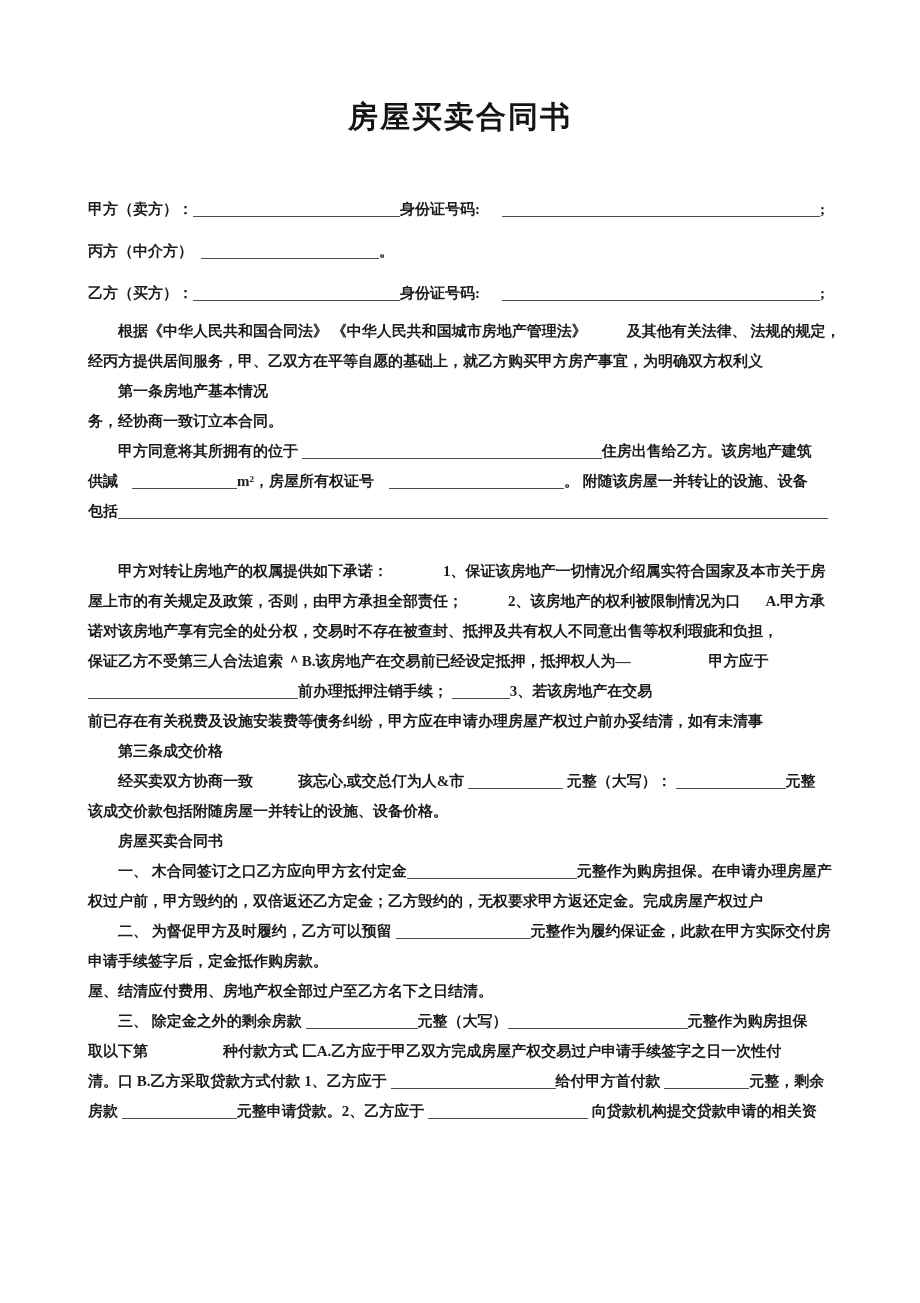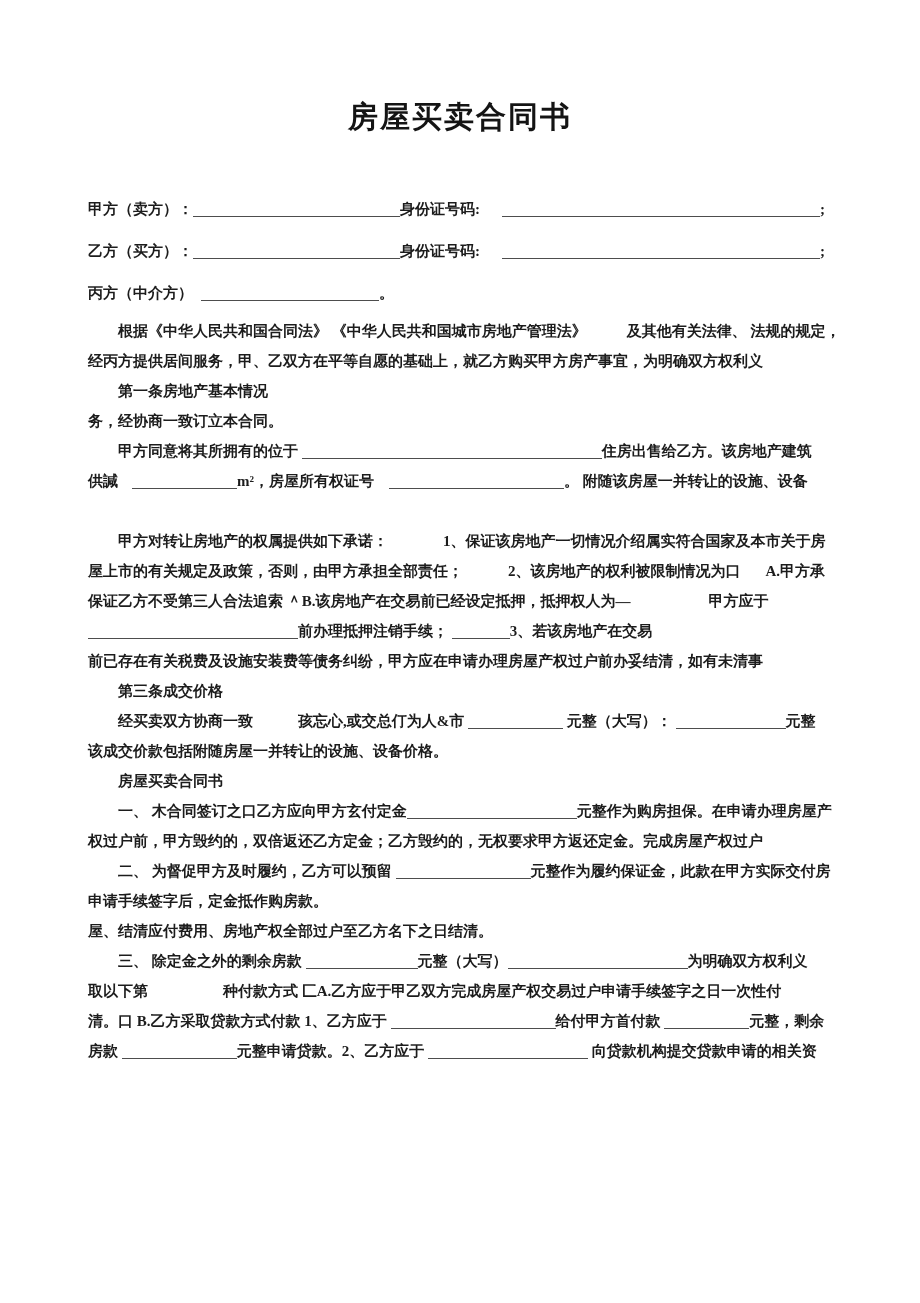--- a/index.html
+++ b/index.html
@@ -45,43 +45,45 @@
   }
   .gap { display:inline-block; height:1px; }
 </style>
 </head>
 <body>
 
 <div class="page">
   <div class="title">房屋买卖合同书</div>
   <div id="parties" class="parties">
       <div class="pline"><span class="run">甲方（卖方）：</span><span class="blank" style="width: 207px;"></span><span class="run">身份证号码:</span><span class="gap" style="width: 22px;"></span><span class="blank" style="width: 318px;"></span><span class="run">;</span></div>
+      <div class="pline"><span class="run">丙方（中介方）</span><span class="gap" style="width: 8px;"></span><span class="blank" style="width: 178px;"></span><span class="run">。</span></div>
       <div class="pline"><span class="run">乙方（买方）：</span><span class="blank" style="width: 207px;"></span><span class="run">身份证号码:</span><span class="gap" style="width: 22px;"></span><span class="blank" style="width: 318px;"></span><span class="run">;</span></div>
-      <div class="pline"><span class="run">丙方（中介方）</span><span class="gap" style="width: 8px;"></span><span class="blank" style="width: 178px;"></span><span class="run">。</span></div>
     </div>
   <div id="body" class="body">
       <div class="bline indent"><span class="run">根据《中华人民共和国合同法》 《中华人民共和国城市房地产管理法》</span><span class="gap" style="width: 40px;"></span><span class="run">及其他有关法律、 法规的规定，</span></div>
       <div class="bline"><span class="run">经丙方提供居间服务，甲、乙双方在平等自愿的基础上，就乙方购买甲方房产事宜，为明确双方权利义</span></div>
       <div class="bline indent"><span class="run">第一条房地产基本情况</span></div>
       <div class="bline"><span class="run">务，经协商一致订立本合同。</span></div>
       <div class="bline indent"><span class="run">甲方同意将其所拥有的位于 </span><span class="blank" style="width: 300px;"></span><span class="run">住房出售给乙方。该房地产建筑</span></div>
       <div class="bline"><span class="run">供諴</span><span class="gap" style="width: 14px;"></span><span class="blank" style="width: 105px;"></span><span class="run">m²，房屋所有权证号</span><span class="gap" style="width: 15px;"></span><span class="blank" style="width: 175px;"></span><span class="run">。 附随该房屋一并转让的设施、设备</span></div>
+      <div class="bline"><span class="run">包括</span><span class="blank" style="width: 710px;"></span></div>
       <div class="bline">&nbsp;</div>
       <div class="bline indent"><span class="run">甲方对转让房地产的权属提供如下承诺：</span><span class="gap" style="width: 55px;"></span><span class="run">1、保证该房地产一切情况介绍属实符合国家及本市关于房</span></div>
       <div class="bline"><span class="run">屋上市的有关规定及政策，否则，由甲方承担全部责任；</span><span class="gap" style="width: 45px;"></span><span class="run">2、该房地产的权利被限制情况为口</span><span class="gap" style="width: 25px;"></span><span class="run">A.甲方承</span></div>
+      <div class="bline"><span class="run">诺对该房地产享有完全的处分权，交易时不存在被查封、抵押及共有权人不同意出售等权利瑕疵和负担，</span></div>
       <div class="bline"><span class="run">保证乙方不受第三人合法追索 ＾B.该房地产在交易前已经设定抵押，抵押权人为—</span><span class="gap" style="width: 78px;"></span><span class="run">甲方应于</span></div>
       <div class="bline"><span class="blank" style="width: 210px;"></span><span class="run">前办理抵押注销手续； </span><span class="blank" style="width: 58px;"></span><span class="run">3、若该房地产在交易</span></div>
       <div class="bline"><span class="run">前已存在有关税费及设施安装费等债务纠纷，甲方应在申请办理房屋产权过户前办妥结清，如有未清事</span></div>
       <div class="bline indent"><span class="run">第三条成交价格</span></div>
       <div class="bline indent"><span class="run">经买卖双方协商一致</span><span class="gap" style="width: 45px;"></span><span class="run">孩忘心,或交总仃为人&amp;市 </span><span class="blank" style="width: 95px;"></span><span class="run"> 元整（大写）： </span><span class="blank" style="width: 110px;"></span><span class="run">元整</span></div>
       <div class="bline"><span class="run">该成交价款包括附随房屋一并转让的设施、设备价格。</span></div>
       <div class="bline indent"><span class="run">房屋买卖合同书</span></div>
       <div class="bline indent"><span class="run">一、 木合同签订之口乙方应向甲方玄付定金</span><span class="blank" style="width: 170px;"></span><span class="run">元整作为购房担保。在申请办理房屋产</span></div>
       <div class="bline"><span class="run">权过户前，甲方毁约的，双倍返还乙方定金；乙方毁约的，无权要求甲方返还定金。完成房屋产权过户</span></div>
       <div class="bline indent"><span class="run">二、 为督促甲方及时履约，乙方可以预留 </span><span class="blank" style="width: 135px;"></span><span class="run">元整作为履约保证金，此款在甲方实际交付房</span></div>
       <div class="bline"><span class="run">申请手续签字后，定金抵作购房款。</span></div>
       <div class="bline"><span class="run">屋、结清应付费用、房地产权全部过户至乙方名下之日结清。</span></div>
-      <div class="bline indent"><span class="run">三、 除定金之外的剩余房款 </span><span class="blank" style="width: 112px;"></span><span class="run">元整（大写）</span><span class="blank" style="width: 180px;"></span><span class="run">为明确双方权利义</span></div>
+      <div class="bline indent"><span class="run">三、 除定金之外的剩余房款 </span><span class="blank" style="width: 112px;"></span><span class="run">元整（大写）</span><span class="blank" style="width: 180px;"></span><span class="run">元整作为购房担保</span></div>
       <div class="bline"><span class="run">取以下第</span><span class="gap" style="width: 75px;"></span><span class="run">种付款方式 匚A.乙方应于甲乙双方完成房屋产权交易过户申请手续签字之日一次性付</span></div>
       <div class="bline"><span class="run">清。口 B.乙方采取贷款方式付款 1、乙方应于 </span><span class="blank" style="width: 165px;"></span><span class="run">给付甲方首付款 </span><span class="blank" style="width: 85px;"></span><span class="run">元整，剩余</span></div>
       <div class="bline"><span class="run">房款 </span><span class="blank" style="width: 115px;"></span><span class="run">元整申请贷款。2、乙方应于 </span><span class="blank" style="width: 160px;"></span><span class="run"> 向贷款机构提交贷款申请的相关资</span></div>
     </div>
 </div>
 
 </body></html>

